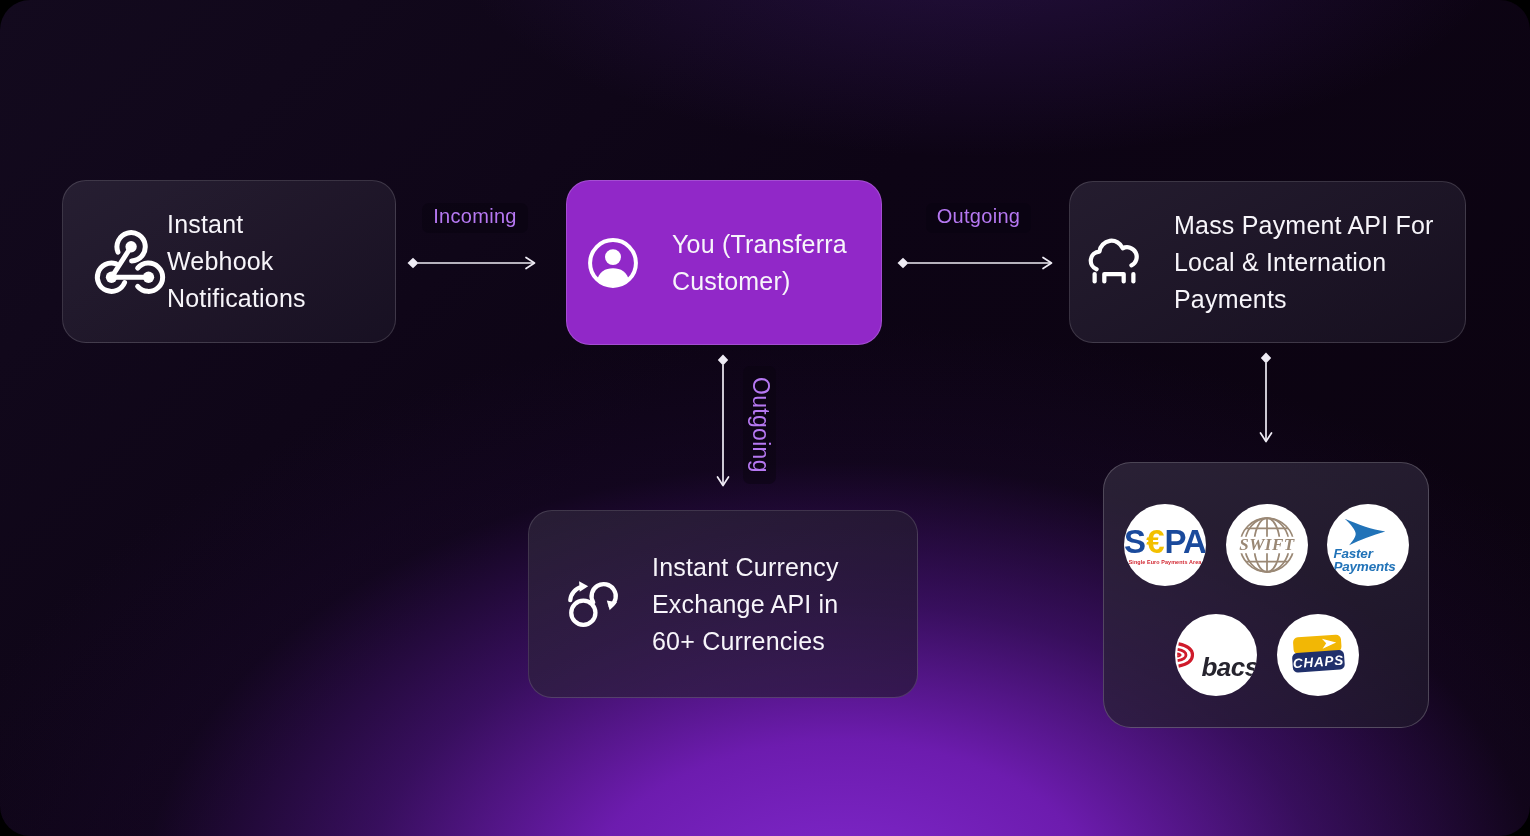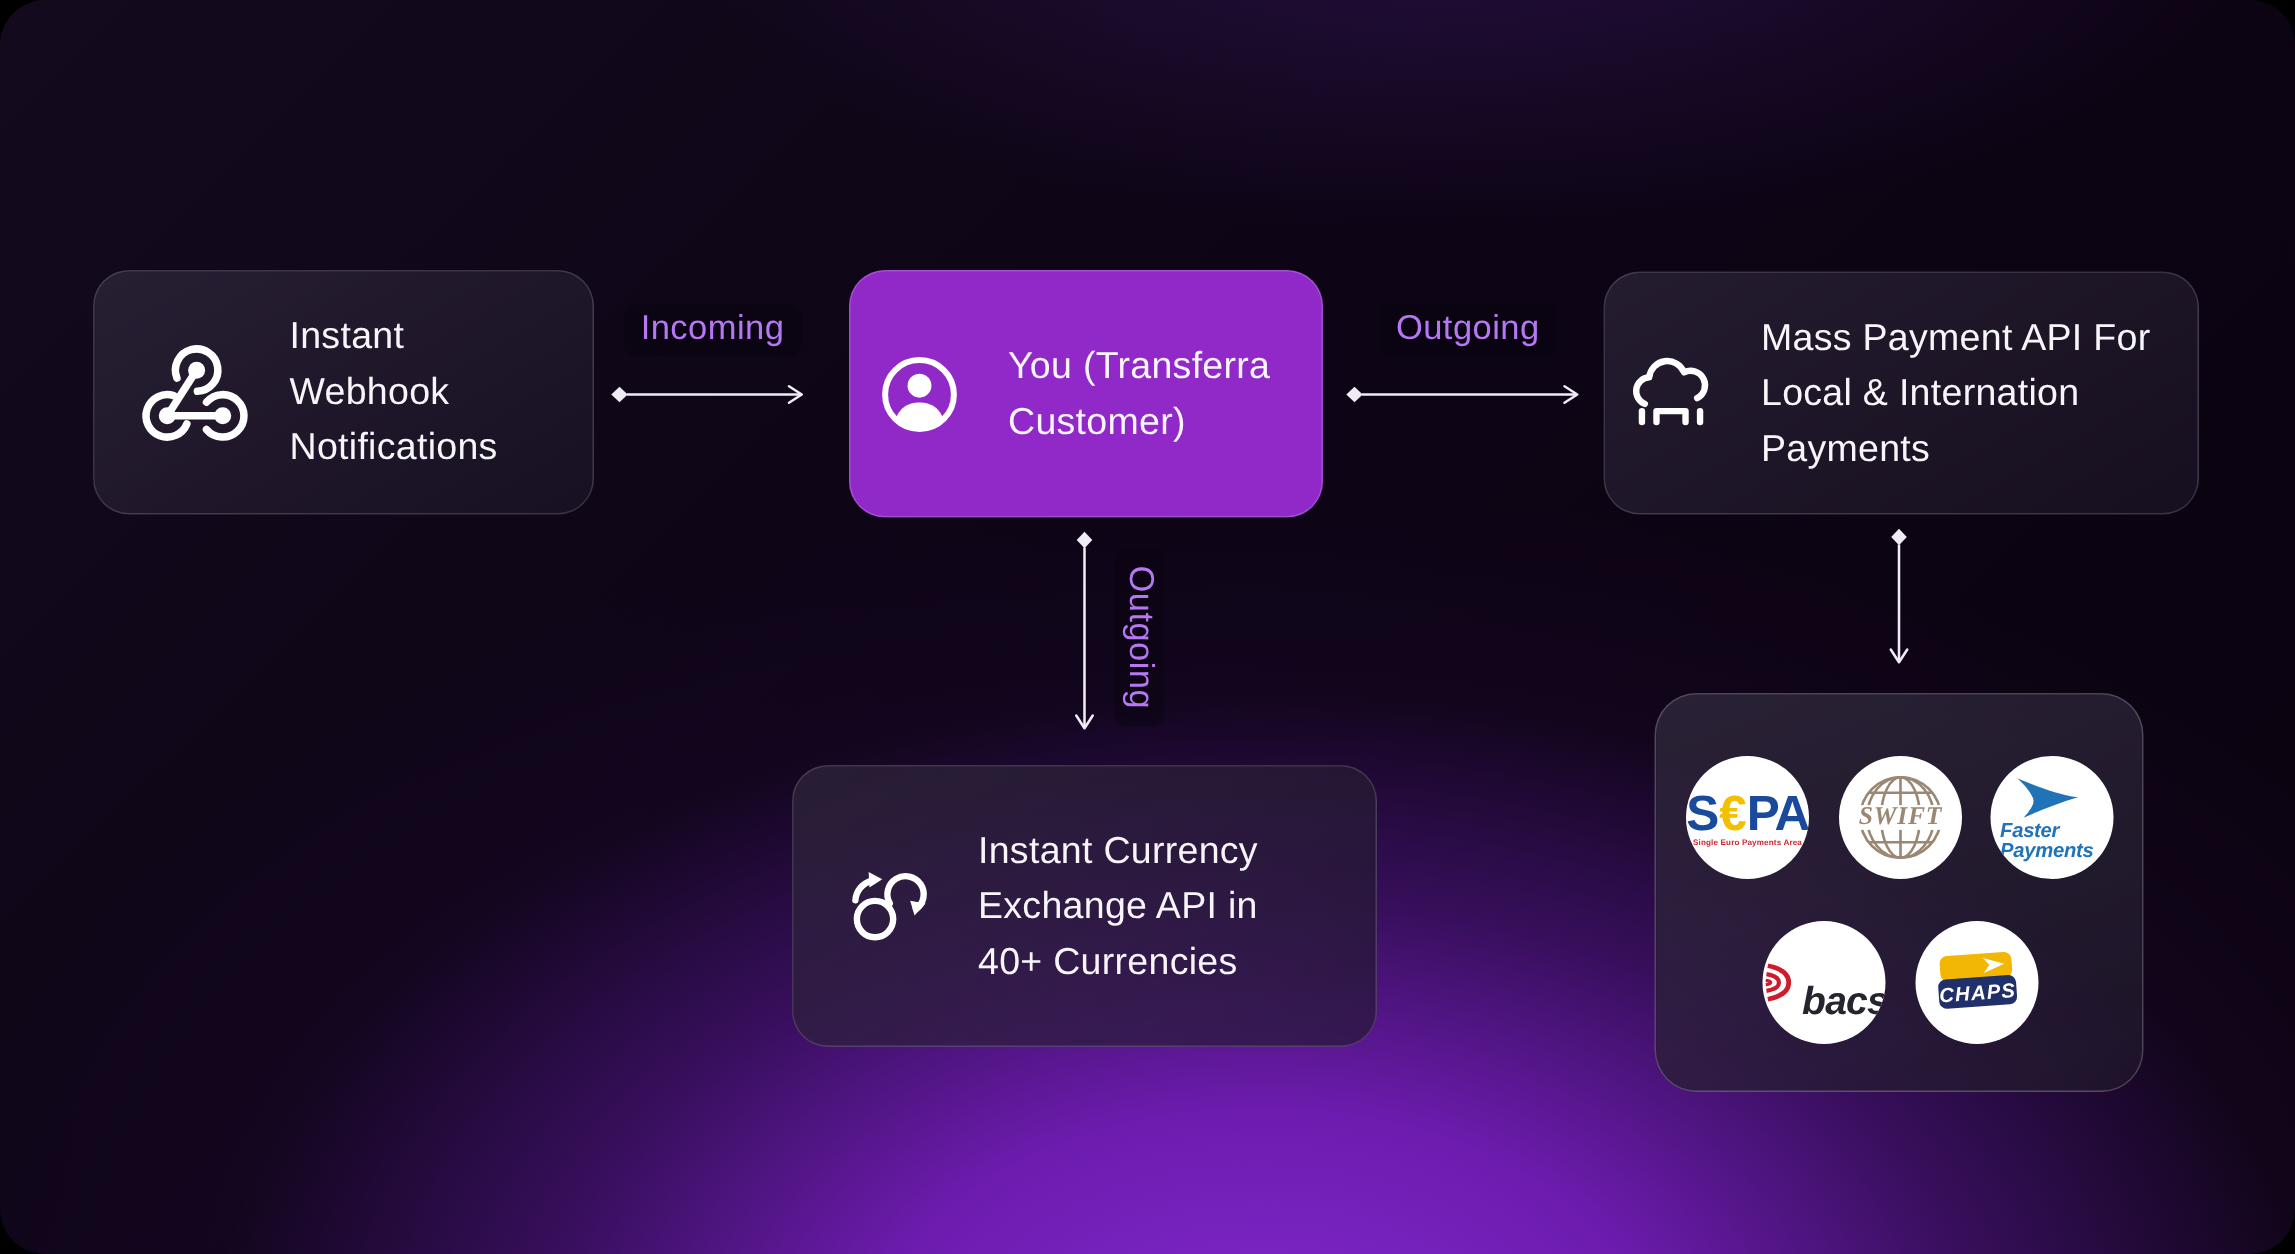--- a/index.html
+++ b/index.html
@@ -16,31 +16,31 @@
   .node{
     position:absolute;display:flex;align-items:center;
     background:linear-gradient(150deg, rgba(52,44,64,0.62) 0%, rgba(30,23,41,0.62) 100%);
     border:1px solid var(--card-border);
     border-radius:24px;
   }
   .node-title{
     color:var(--title-text);font-size:25px;line-height:37px;font-weight:500;
     white-space:pre-line;letter-spacing:0.2px;
   }
-  .node-webhook{left:62px;top:180px;width:334px;height:163px;padding-left:30px;gap:26px;}
+  .node-webhook{left:62px;top:180px;width:334px;height:163px;padding-left:30px;}
   .node-customer{left:566px;top:180px;width:316px;height:165px;padding-left:17px;gap:30px;
     background:var(--accent);border-color:rgba(255,255,255,0.18);}
   .node-masspay{left:1069px;top:181px;width:397px;height:162px;padding-left:12px;gap:28px;}
   .node-exchange{left:528px;top:510px;width:390px;height:188px;padding-left:33px;gap:26px;}
   .icon{flex:0 0 auto;display:block;}
   
   .edge{position:absolute;}
   .edge svg{display:block;}
   .edge-label{
-    color:var(--edge-label);font-size:23px;letter-spacing:0.3px;
+    color:var(--edge-label);font-size:20px;letter-spacing:0.3px;
     background:rgba(10,4,16,0.55);border-radius:7px;padding:2px 11px 5px;
     display:inline-block;
   }
   .edge-label-wrap{position:absolute;text-align:center;}
   .edge-label-vertical{
     position:absolute;writing-mode:vertical-rl;
     color:var(--edge-label);font-size:23px;letter-spacing:0.3px;
     background:rgba(10,4,16,0.5);border-radius:7px;padding:11px 2px 11px 4px;
   }
   
@@ -171,21 +171,21 @@
         <path d="M31.2 30.25 A12.5 12.5 0 1 1 49.2 34.2"></path>
         <path d="M7.5 28 A15 15 0 0 1 19 14.5"></path>
       </g>
       <g fill="#fff">
         <polygon points="48.2,38.5 55.8,30.2 45.2,28.4"></polygon>
         <polygon points="26,13.6 16.6,8.6 17.2,19.3"></polygon>
       </g>
     </svg>
     <div class="node-title">Instant Currency
 Exchange API in
-40+ Currencies</div>
+60+ Currencies</div>
   </div>
 
   <div class="networks">
 
     <div class="net-circle pos-sepa">
       <div class="logo-sepa">
         <div class="sepa-word"><span>S</span><span class="sepa-euro">€</span><span>PA</span></div>
         <div class="sepa-sub">Single Euro Payments Area</div>
       </div>
     </div>

